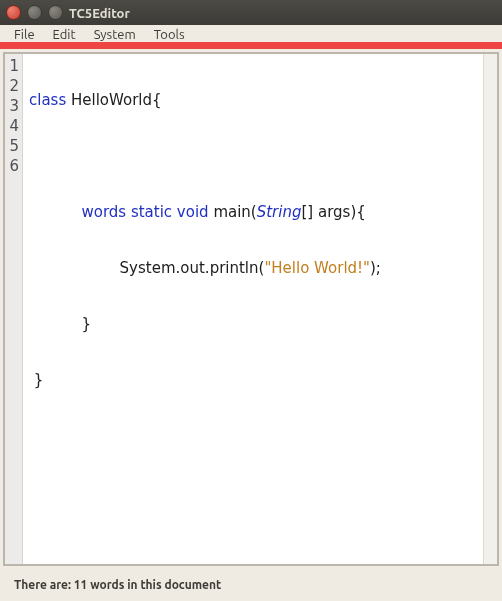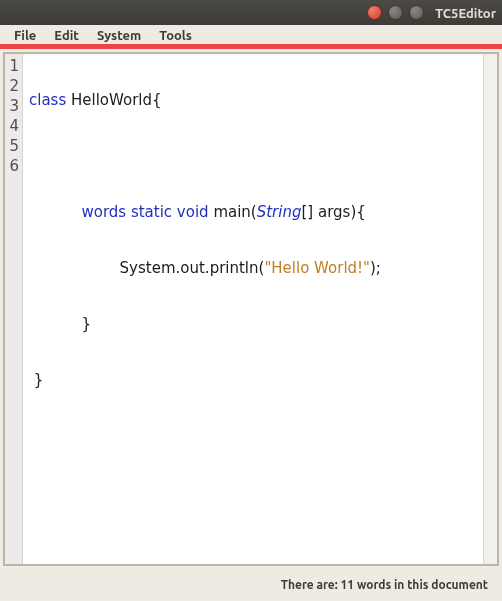--- a/index.html
+++ b/index.html
@@ -13,22 +13,20 @@
       height: 601px;
       background: #f0ece4;
       overflow: hidden;
     }
     .titlebar {
       height: 25px;
       background: linear-gradient(to bottom, #4c4a44 0%, #3d3b37 100%);
       display: flex;
       align-items: center;
       padding: 0 6px;
-      gap: 5px;
-      justify-content: flex-end;
     }
     .window-buttons {
       display: flex;
       gap: 6px;
       align-items: center;
     }
     .win-btn {
       width: 15px;
       height: 15px;
       border-radius: 50%;
@@ -52,27 +50,27 @@
     }
     .title-text {
       color: #e0ddd5;
       font-size: 13px;
       font-weight: bold;
       margin-left: 6px;
     }
     .menubar {
       height: 24px;
       background: #efebe2;
-      border-bottom: 5px solid #ef4444;
+      border-bottom: 7px solid #ef4444;
       display: flex;
       align-items: center;
       padding: 0 6px;
       gap: 2px;
       font-size: 13px;
-      font-weight: bold;
+      font-weight: normal;
       color: #3c3b37;
     }
     .menu-item {
       padding: 2px 8px;
       cursor: pointer;
     }
     .editor-wrap {
       position: relative;
       margin: 3px;
       border: 2px solid #bab6ac;
@@ -117,21 +115,20 @@
       height: 31px;
       background: #efebe2;
       padding: 1px 14px;
       font-size: 12px;
       color: #3c3b37;
       font-weight: bold;
       display: flex;
       flex-direction: column;
       justify-content: center;
       line-height: 14px;
-      text-align: right;
     }
     .scrollbar-v {
       width: 14px;
       background: #f2f0ea;
       border-left: 1px solid #dcd8ce;
     }
   </style>
 </head>
 <body>
 

